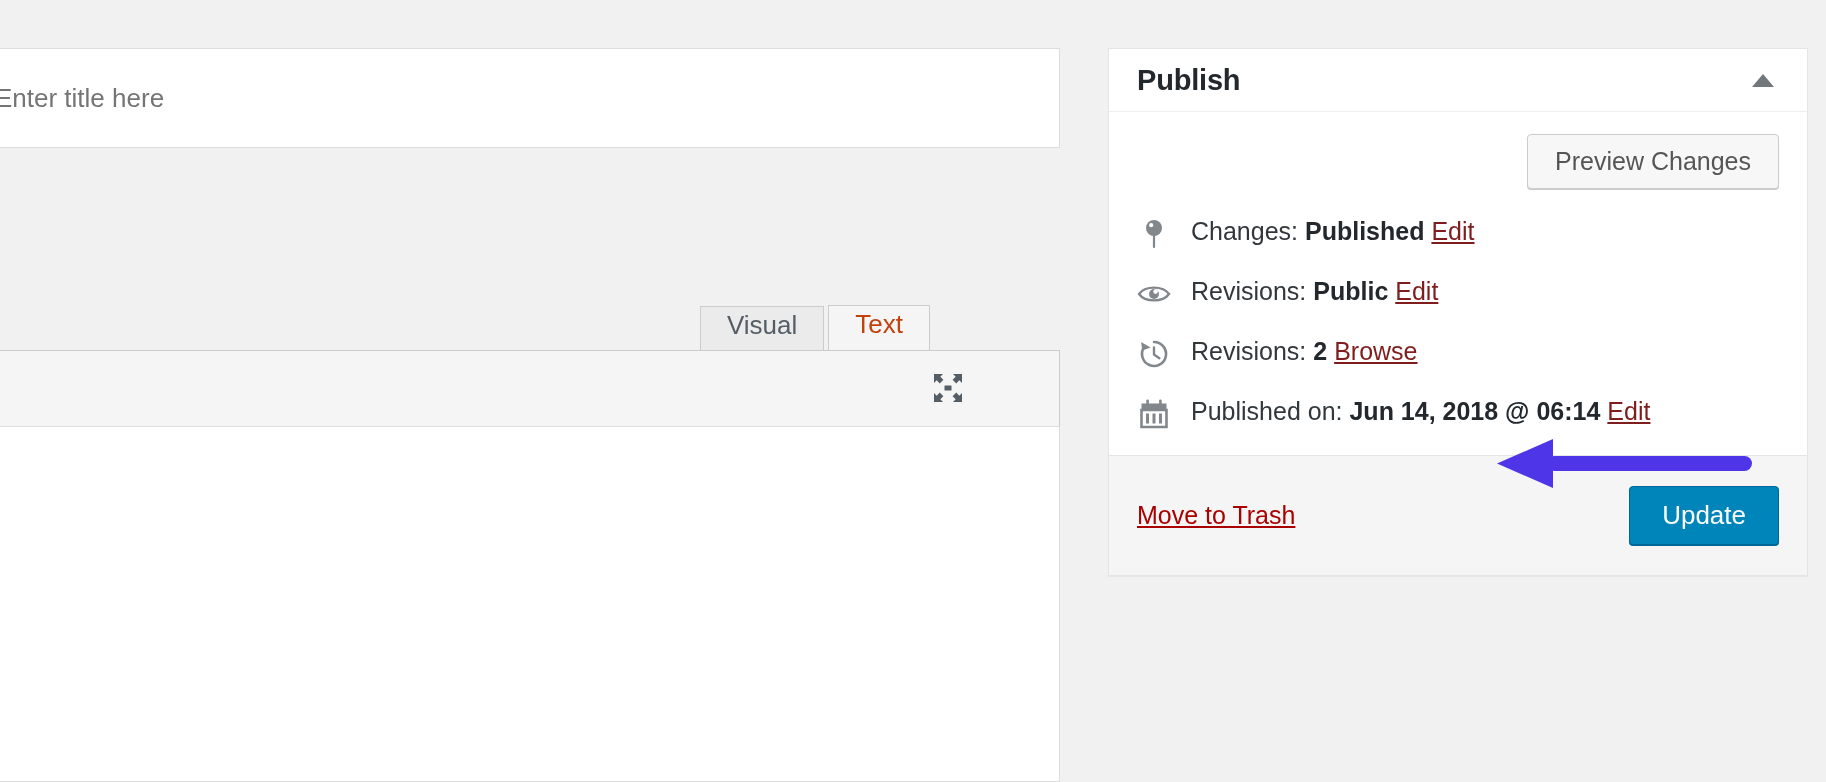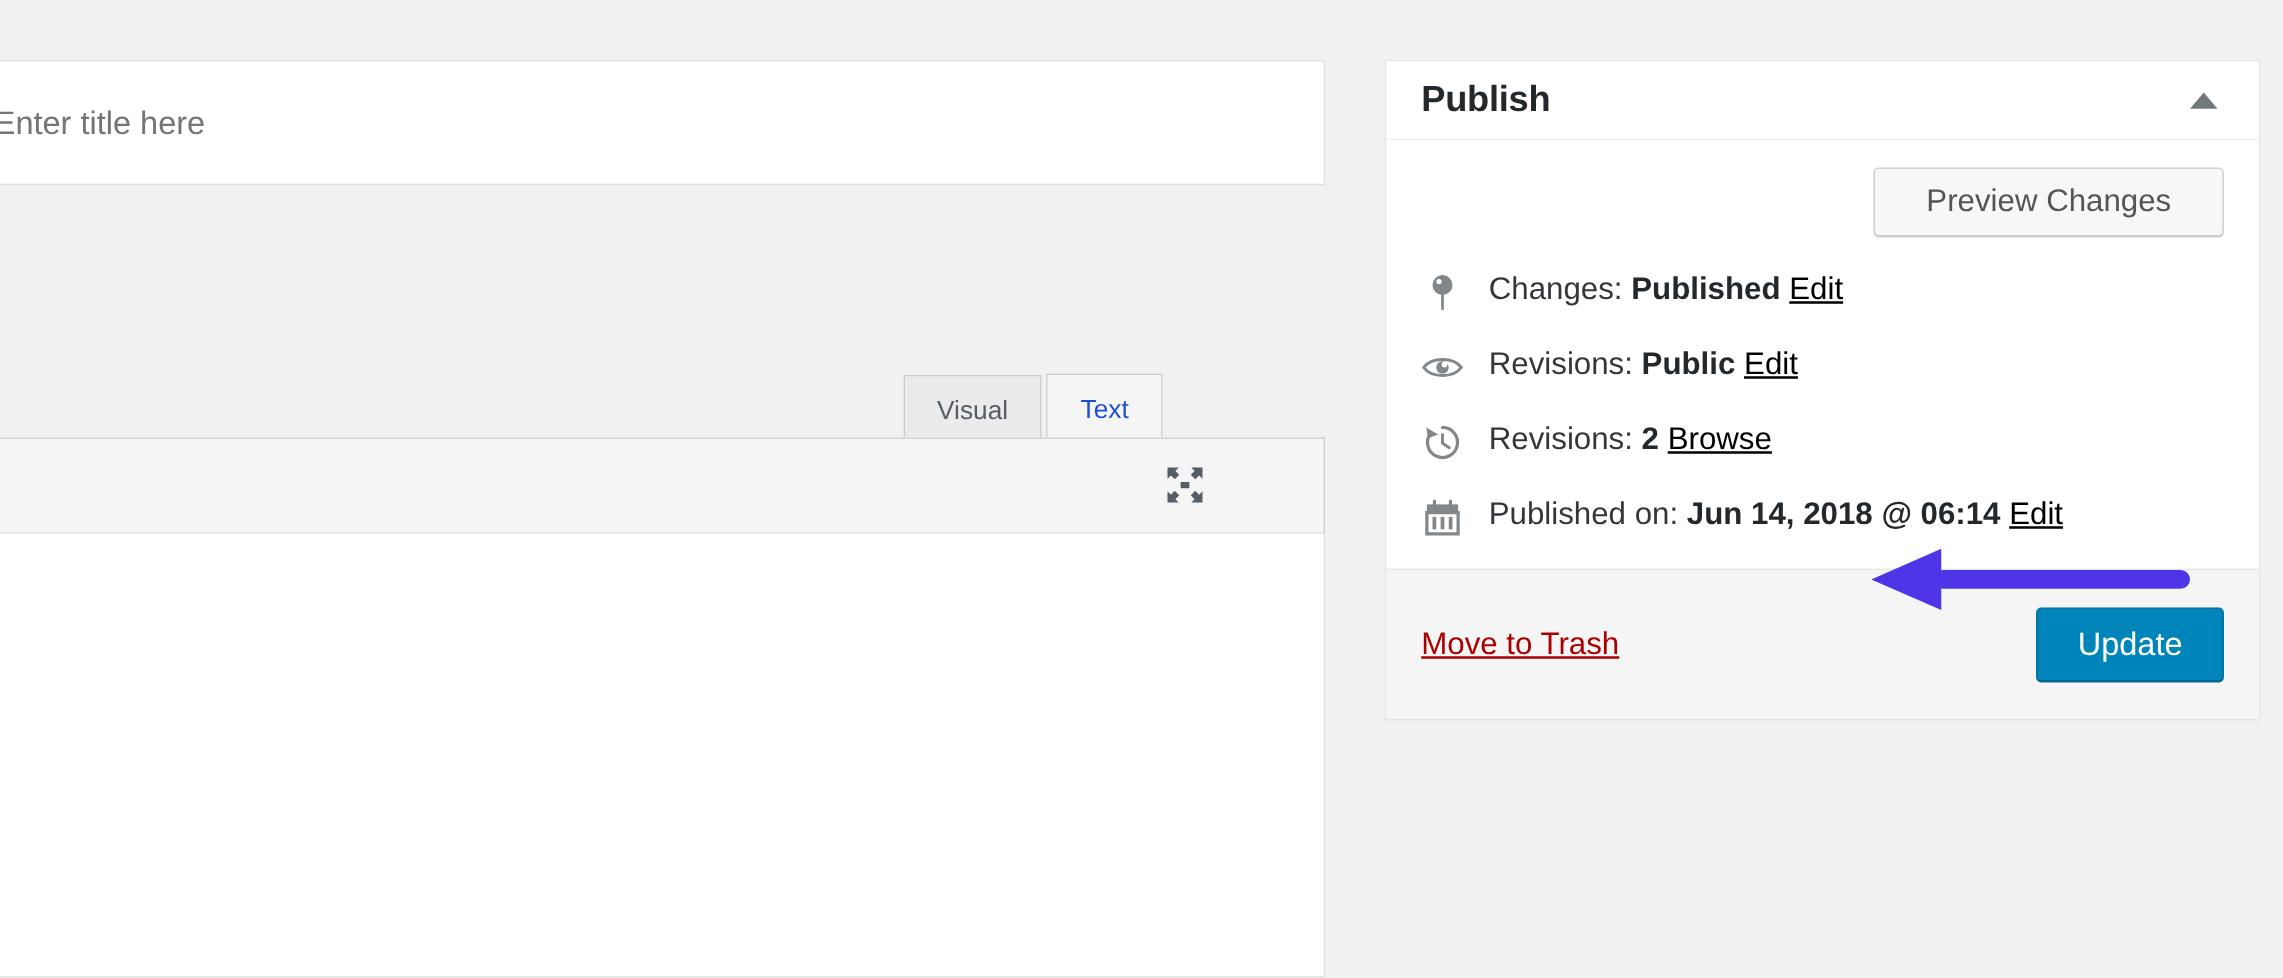--- a/index.html
+++ b/index.html
@@ -59,36 +59,36 @@
 
   #editor-tabs {
     position: absolute;
     right: 130px;
     top: 0;
     height: 55px;
     display: flex;
     align-items: flex-end;
   }
   .editor-tab {
-    font-size: 21px;
+    font-size: 26px;
     font-family: "Liberation Sans", sans-serif;
-    padding: 15px 26px 10px 26px;
+    padding: 3px 26px 10px 26px;
     line-height: 1.2;
     cursor: pointer;
     border: 1px solid #ccc;
     border-bottom: none;
     margin-left: 4px;
     color: #555d66;
     background: #ebebeb;
     position: relative;
     top: 1px;
   }
   .editor-tab.active {
     background: #f5f5f5;
-    color: #1d4ed8;
+    color: #c2410c;
     border-color: #ccc;
     border-bottom: 1px solid #f5f5f5;
   }
 
   #editor-toolbar {
     position: absolute;
     left: 0;
     top: 55px;
     width: 1080px;
     height: 77px;
@@ -190,21 +190,21 @@
     justify-content: flex-end;
     margin-bottom: 26px;
   }
   #preview-changes-btn {
     background: #f7f7f7;
     border: 1px solid #ccc;
     border-radius: 4px;
     color: #555;
     font-family: "Liberation Sans", sans-serif;
     font-size: 25px;
-    padding: 11px 41px;
+    padding: 11px 27px;
     cursor: pointer;
     line-height: 1.25;
     box-shadow: 0 1px 0 #ccc;
   }
 
   .misc-row {
     display: flex;
     align-items: flex-start;
     margin-bottom: 26px;
     font-size: 25px;
@@ -220,21 +220,21 @@
     margin-right: 20px;
     display: flex;
     align-items: center;
     justify-content: center;
     position: relative;
     top: 2px;
   }
   .misc-text { flex: 1; }
   .misc-text b { font-weight: bold; color: #23282d; }
   .edit-link {
-    color: #000000;
+    color: #7f1d1d;
     text-decoration: underline;
     cursor: pointer;
   }
 
   #publish-footer {
     border-top: 1px solid #e5e5e5;
     background: #f5f5f5;
     padding: 30px 28px;
     display: flex;
     align-items: center;

